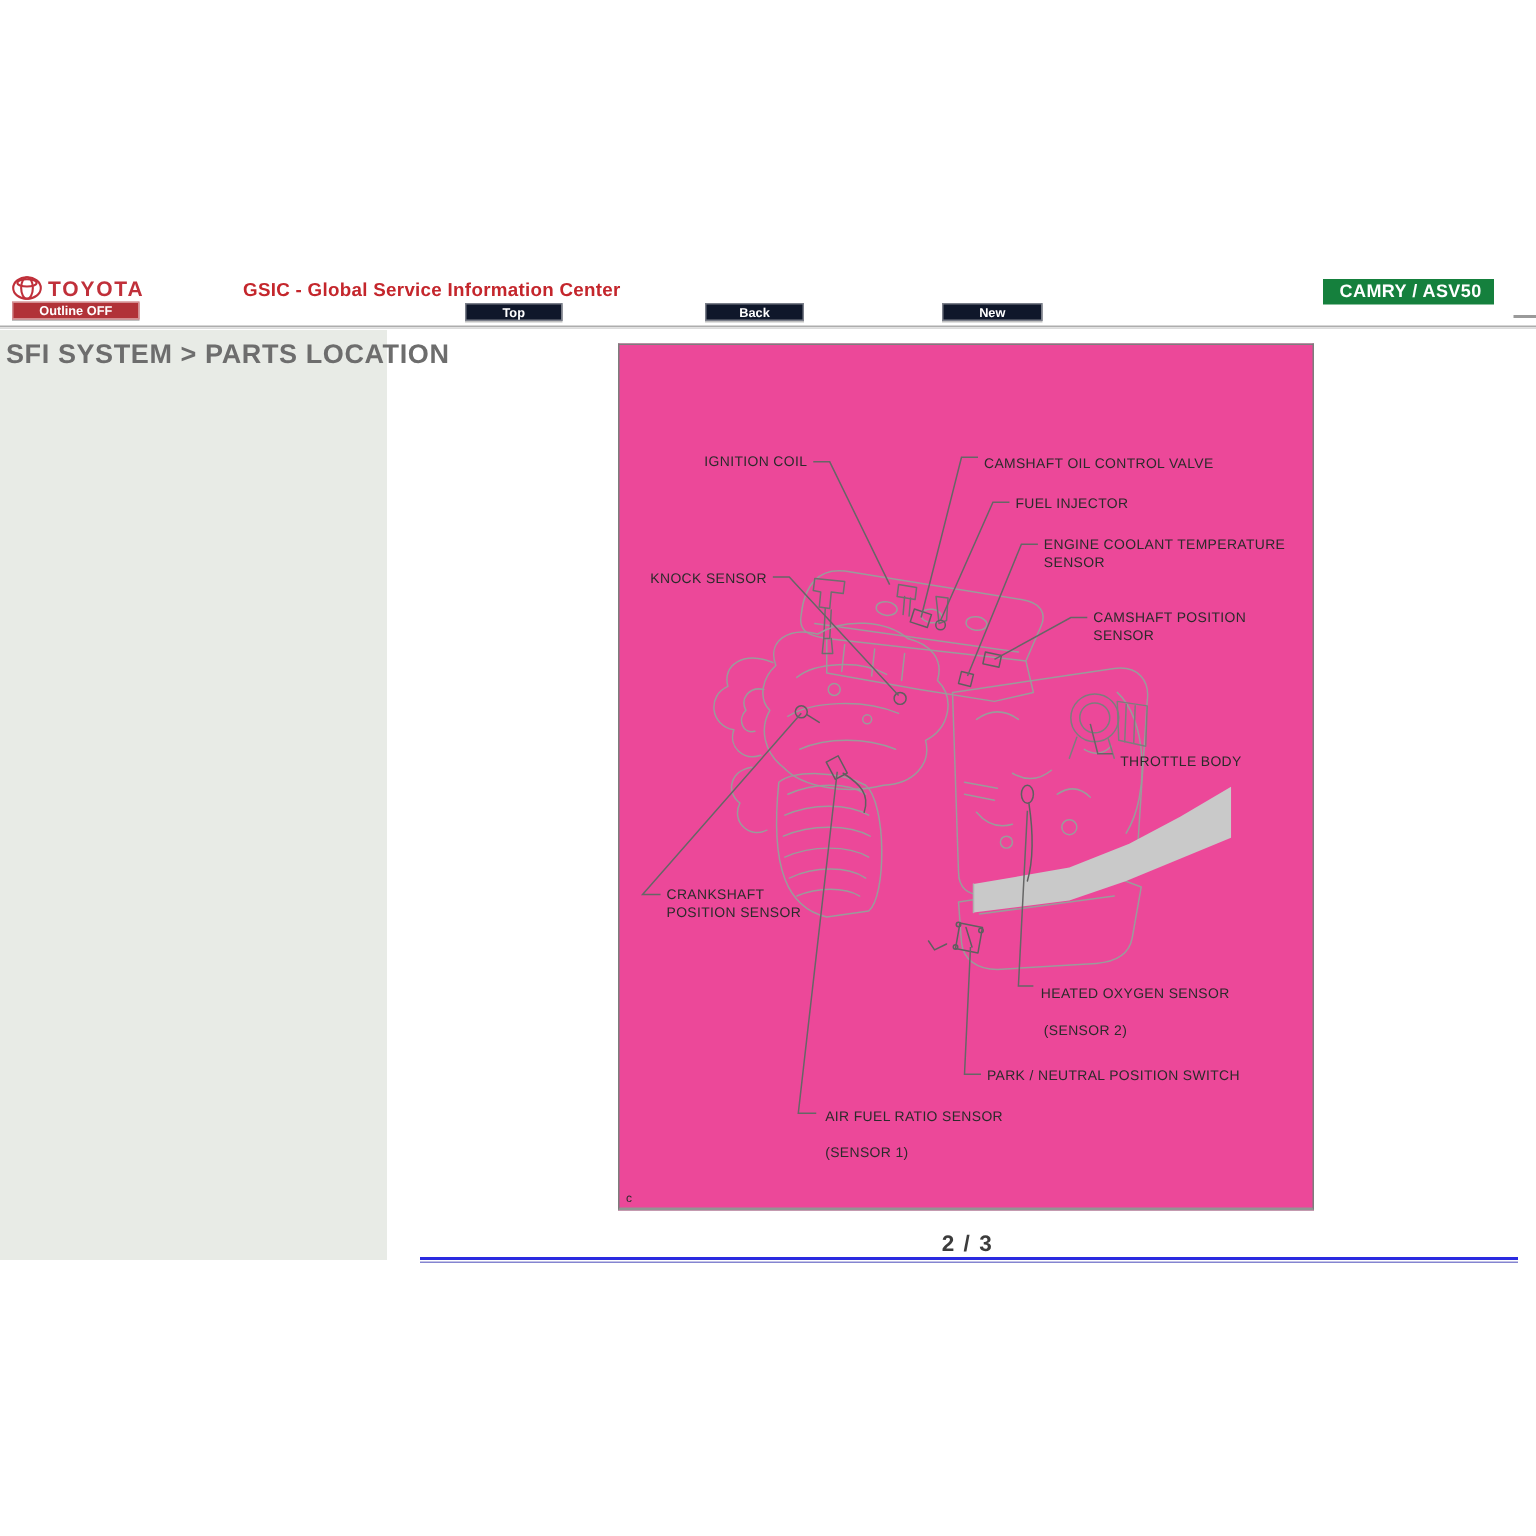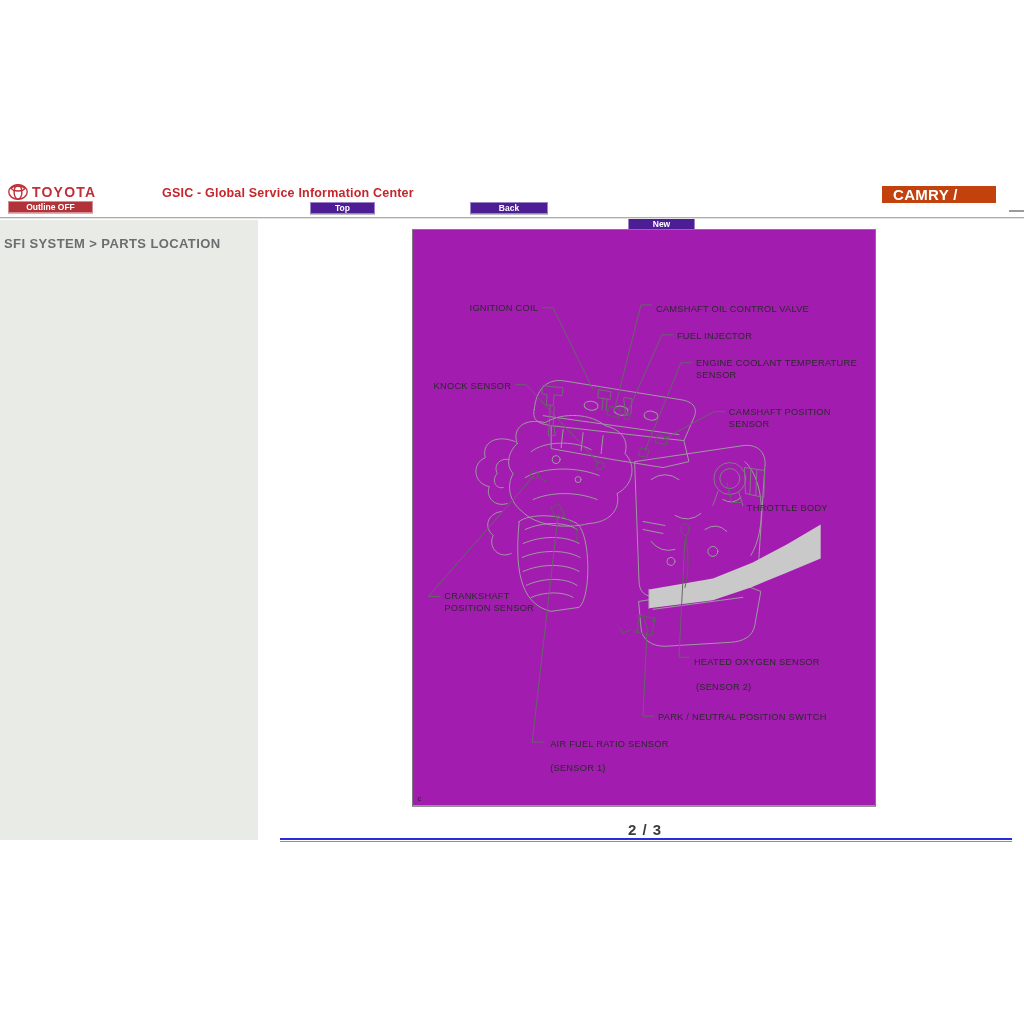--- a/index.html
+++ b/index.html
@@ -3,38 +3,38 @@
 <meta charset="utf-8">
 <style>
   * { margin:0; padding:0; box-sizing:border-box; }
   html,body { width:1024px; height:1024px; background:#ffffff; font-family:"Liberation Sans", sans-serif; }
   .page { position:relative; width:1024px; height:1024px; background:#fff; overflow:hidden; }
 
   
   .brand { position:absolute; left:8px; top:184px; display:flex; align-items:center; gap:4px; }
   .brand-text { color:#c0303a; font-weight:bold; font-size:14px; letter-spacing:1.2px;text-align:right; }
   .app-title { position:absolute; left:122px; top:186px; color:#c4262c; font-weight:bold; font-size:12.5px; letter-spacing:0.2px;margin-left:40px; }
-  .vehicle-badge { position:absolute; left:882px; top:186px; width:114px; height:17px; background:#c2410c;
-    color:#fff; font-weight:bold; font-size:15px; line-height:17px; padding-left:11px; letter-spacing:0.3px; }
+  .vehicle-badge { position:absolute; left:882px; top:186px; width:114px; height:17px; background:#15803d;
+    color:#fff; font-weight:bold; font-size:12px; line-height:17px; padding-left:11px; letter-spacing:0.3px; }
   .btn { position:absolute; height:12px; font-size:8.5px; font-weight:bold; color:#fff; text-align:center;
     line-height:11px; cursor:pointer; border:1px solid rgba(255,255,255,0.45); box-shadow:0 1px 0 rgba(0,0,0,0.25); }
   .btn-red { left:8px; top:201px; width:85px; background:#b13238; }
-  .btn-teal { background:#4c1d95; }
+  .btn-teal { background:#0f172a; }
   #btn-top  { left:310px; top:202px; width:65px; }
-  #btn-back { left:470px; top:202px; width:78px; }
-  #btn-new  { left:628px; top:202px; width:67px;margin-top:16px; }
+  #btn-back { left:470px; top:202px; width:66px; }
+  #btn-new  { left:628px; top:202px; width:67px; }
   .header-rule { position:absolute; left:0; top:217px; width:1024px; height:2px; background:#adadad; border-bottom:1px solid #e2e2e2; }
   .corner-rule { position:absolute; left:1009px; top:210px; width:15px; height:2px; background:#9a9a9a; }
 
   
   .sidebar { position:absolute; left:0; top:220px; width:258px; height:620px; background:#e8ebe6; }
-  .breadcrumb { position:absolute; left:4px; top:236px; color:#6d6d6d; font-weight:bold; font-size:13px; letter-spacing:0.4px; }
+  .breadcrumb { position:absolute; left:4px; top:226px; color:#6d6d6d; font-weight:bold; font-size:18px; letter-spacing:0.4px; }
 
   
-  .figure-box { position:absolute; left:412px; top:229px; width:464px; height:578px; background:#a21caf;
+  .figure-box { position:absolute; left:412px; top:229px; width:464px; height:578px; background:#ec4899;
     border:1px solid #7d7d7d; border-bottom:2px solid #949494; }
   .figure-box svg { display:block; width:462px; height:575px; }
 
   
   .page-indicator { position:absolute; left:600px; top:821px; width:90px; text-align:center; font-size:15px; font-weight:bold; color:#3c3c3c; letter-spacing:1px; }
   .pager-rule { position:absolute; left:280px; top:838px; width:732px; height:4px;
     border-top:2px solid #2a2ae0; border-bottom:1px solid #8585d0; }
 </style>
 </head>
 <body>

